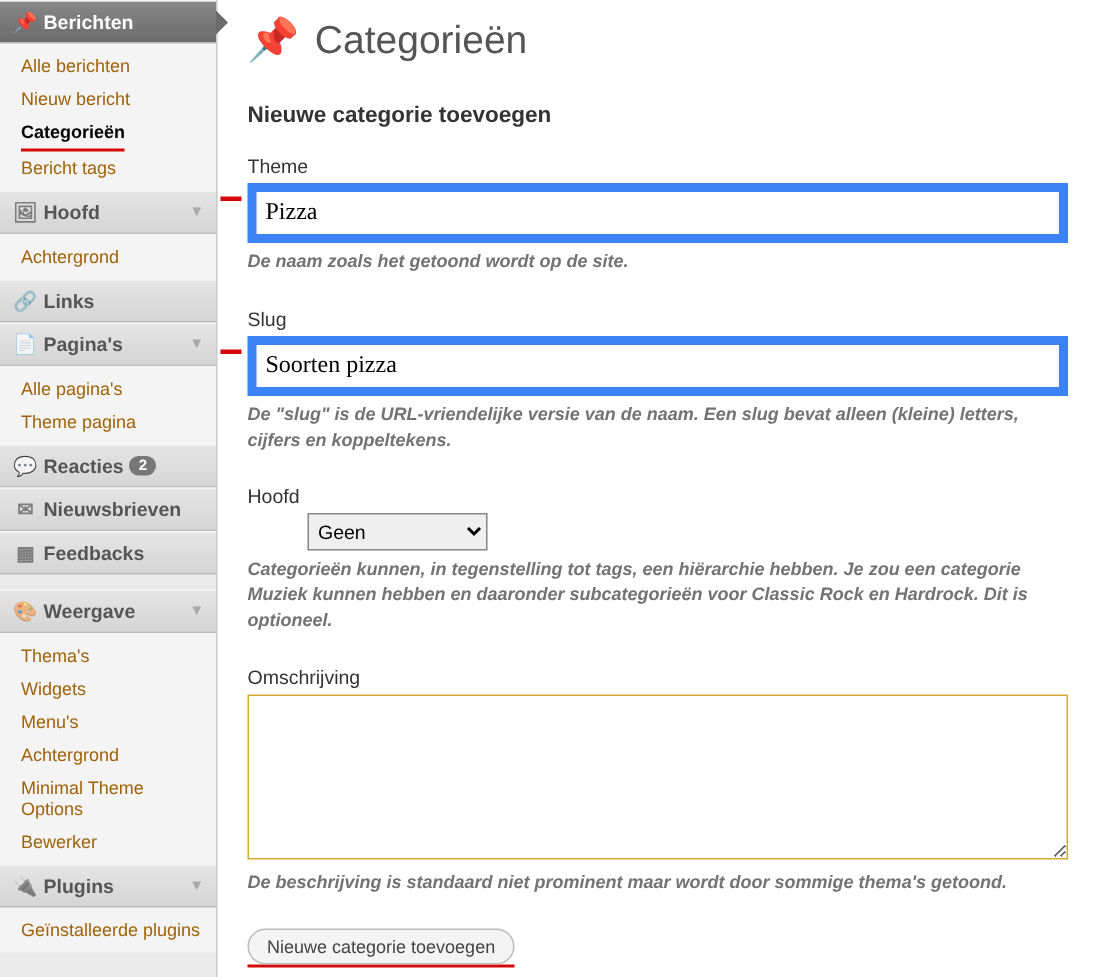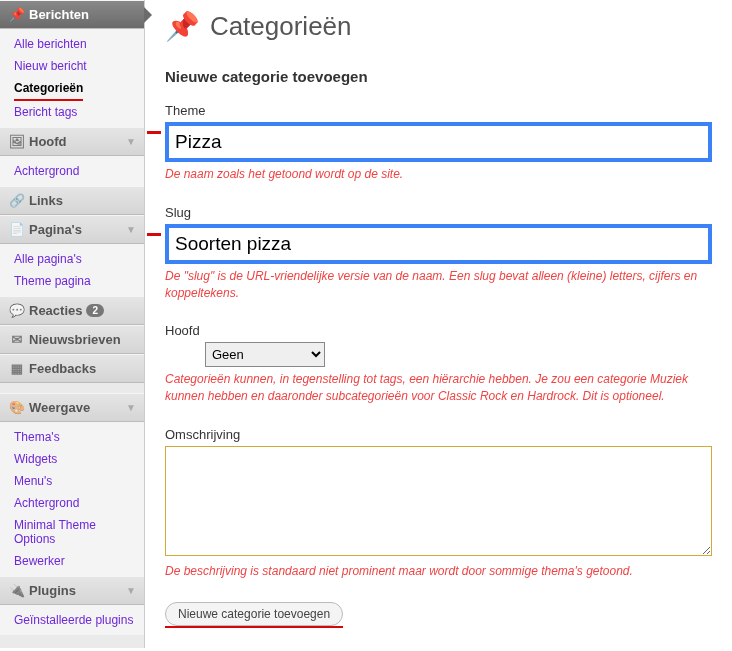--- a/index.html
+++ b/index.html
@@ -6,35 +6,35 @@
 body { font-family: "Helvetica Neue", Arial, sans-serif; font-size: 13px; color: #333; background: #fff; width: 732px; }
 .wrap { display: flex; }
 .sidebar { width: 145px; background: #eaeaea; border-right: 1px solid #ccc; }
 .menu-section-head { background: linear-gradient(#e5e5e5, #d5d5d5); border-top: 1px solid #f5f5f5; border-bottom: 1px solid #bbb; padding: 6px 8px; font-weight: bold; color: #555; display: flex; align-items: center; position: relative; cursor: pointer; }
 .menu-section-head.current { background: linear-gradient(#888, #6b6b6b); color: #fff; }
 .menu-section-head .arrow-right { position: absolute; right: -8px; width: 0; height: 0; border-top: 8px solid transparent; border-bottom: 8px solid transparent; border-left: 8px solid #6b6b6b; }
 .menu-section-head .chevron { margin-left: auto; color: #aaa; font-size: 10px; }
 .menu-section-head .micon { width: 18px; text-align: center; margin-right: 3px; opacity: 0.7; }
 .menu-section-head.current .micon { opacity: 1; }
 .sub { background: #f4f4f4; padding: 4px 0; }
-.sub a { display: block; padding: 4px 8px 4px 14px; color: #6d28d9; text-decoration: none; font-size: 12px; }
+.sub a { display: block; padding: 4px 8px 4px 14px; color: #a16207; text-decoration: none; font-size: 12px; }
 .sub a.current { color: #000; font-weight: bold; border-bottom: 2px solid #d40808; display: inline-block; margin-left: 14px; padding-left: 0; padding-right: 0; }
 .badge { display: inline-block; background: #777; color: #fff; border-radius: 9px; font-size: 10px; padding: 1px 6px; margin-left: 4px; }
 .main { flex: 1; padding: 10px 20px 20px 20px; }
 .page-title { display: flex; align-items: center; margin-bottom: 25px; }
 .page-title .pin { color: #bbb; font-size: 28px; margin-right: 10px; }
 .page-title h1 { font-size: 26px; font-weight: normal; color: #555; }
 h3.section { font-size: 15px; font-weight: bold; margin-bottom: 18px; }
 .field { margin-bottom: 22px; position: relative; }
 .redmark { position: absolute; left: -18px; top: 28px; width: 14px; height: 3px; background: #d40808; }
 .field label { display: block; margin-bottom: 4px; color: #333; font-size: 13px; }
-.field input[type=text] { width: 100%; padding: 5px 6px; border: 4px solid #3b82f6; font-size: 19px; }
+.field input[type=text] { width: 100%; padding: 5px 6px; border: 6px solid #3b82f6; font-size: 16px; font-family: Liberation Serif, serif; }
 .field select { padding: 3px 2px; border: 1px solid #888; font-size: 13px; min-width: 120px; margin-left: 40px; }
 .field textarea { width: 100%; height: 110px; padding: 5px 6px; border: 1px solid #d4a93a; font-size: 13px; resize: both; }
-.desc { font-style: italic; color: #ef4444; font-size: 12px; margin-top: 4px; line-height: 1.4; }
+.desc { font-style: italic; color: #737373; font-size: 12px; margin-top: 4px; line-height: 1.4; font-weight: bold; }
 .submit-row { margin-top: 8px; }
 button.submit { background: #f4f4f4; border: 1px solid #bbb; border-radius: 12px; padding: 4px 12px; font-size: 12px; color: #444; cursor: pointer; }
 .underline-red { border-bottom: 2px solid #d40808; display: inline-block; }
 </style>
 </head>
 <body>
 
 <div class="wrap">
   <div class="sidebar">
 

